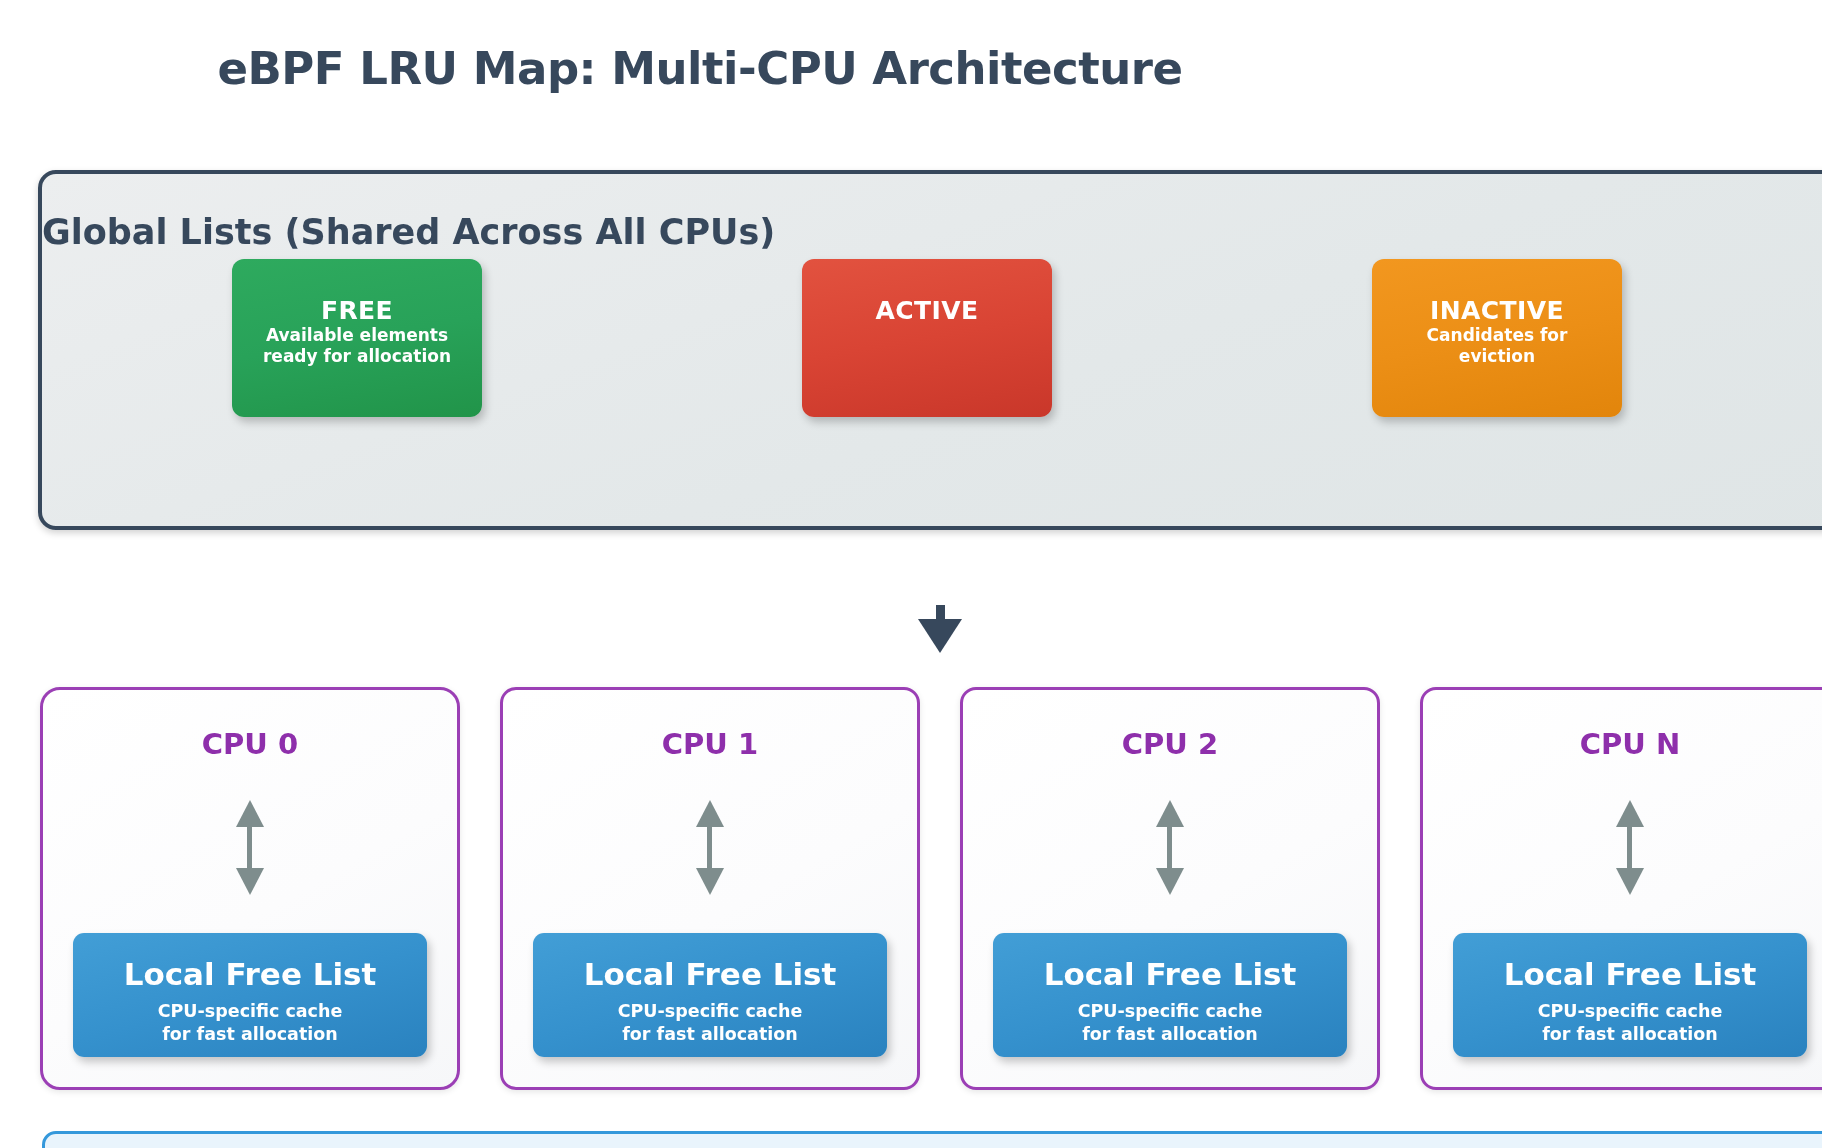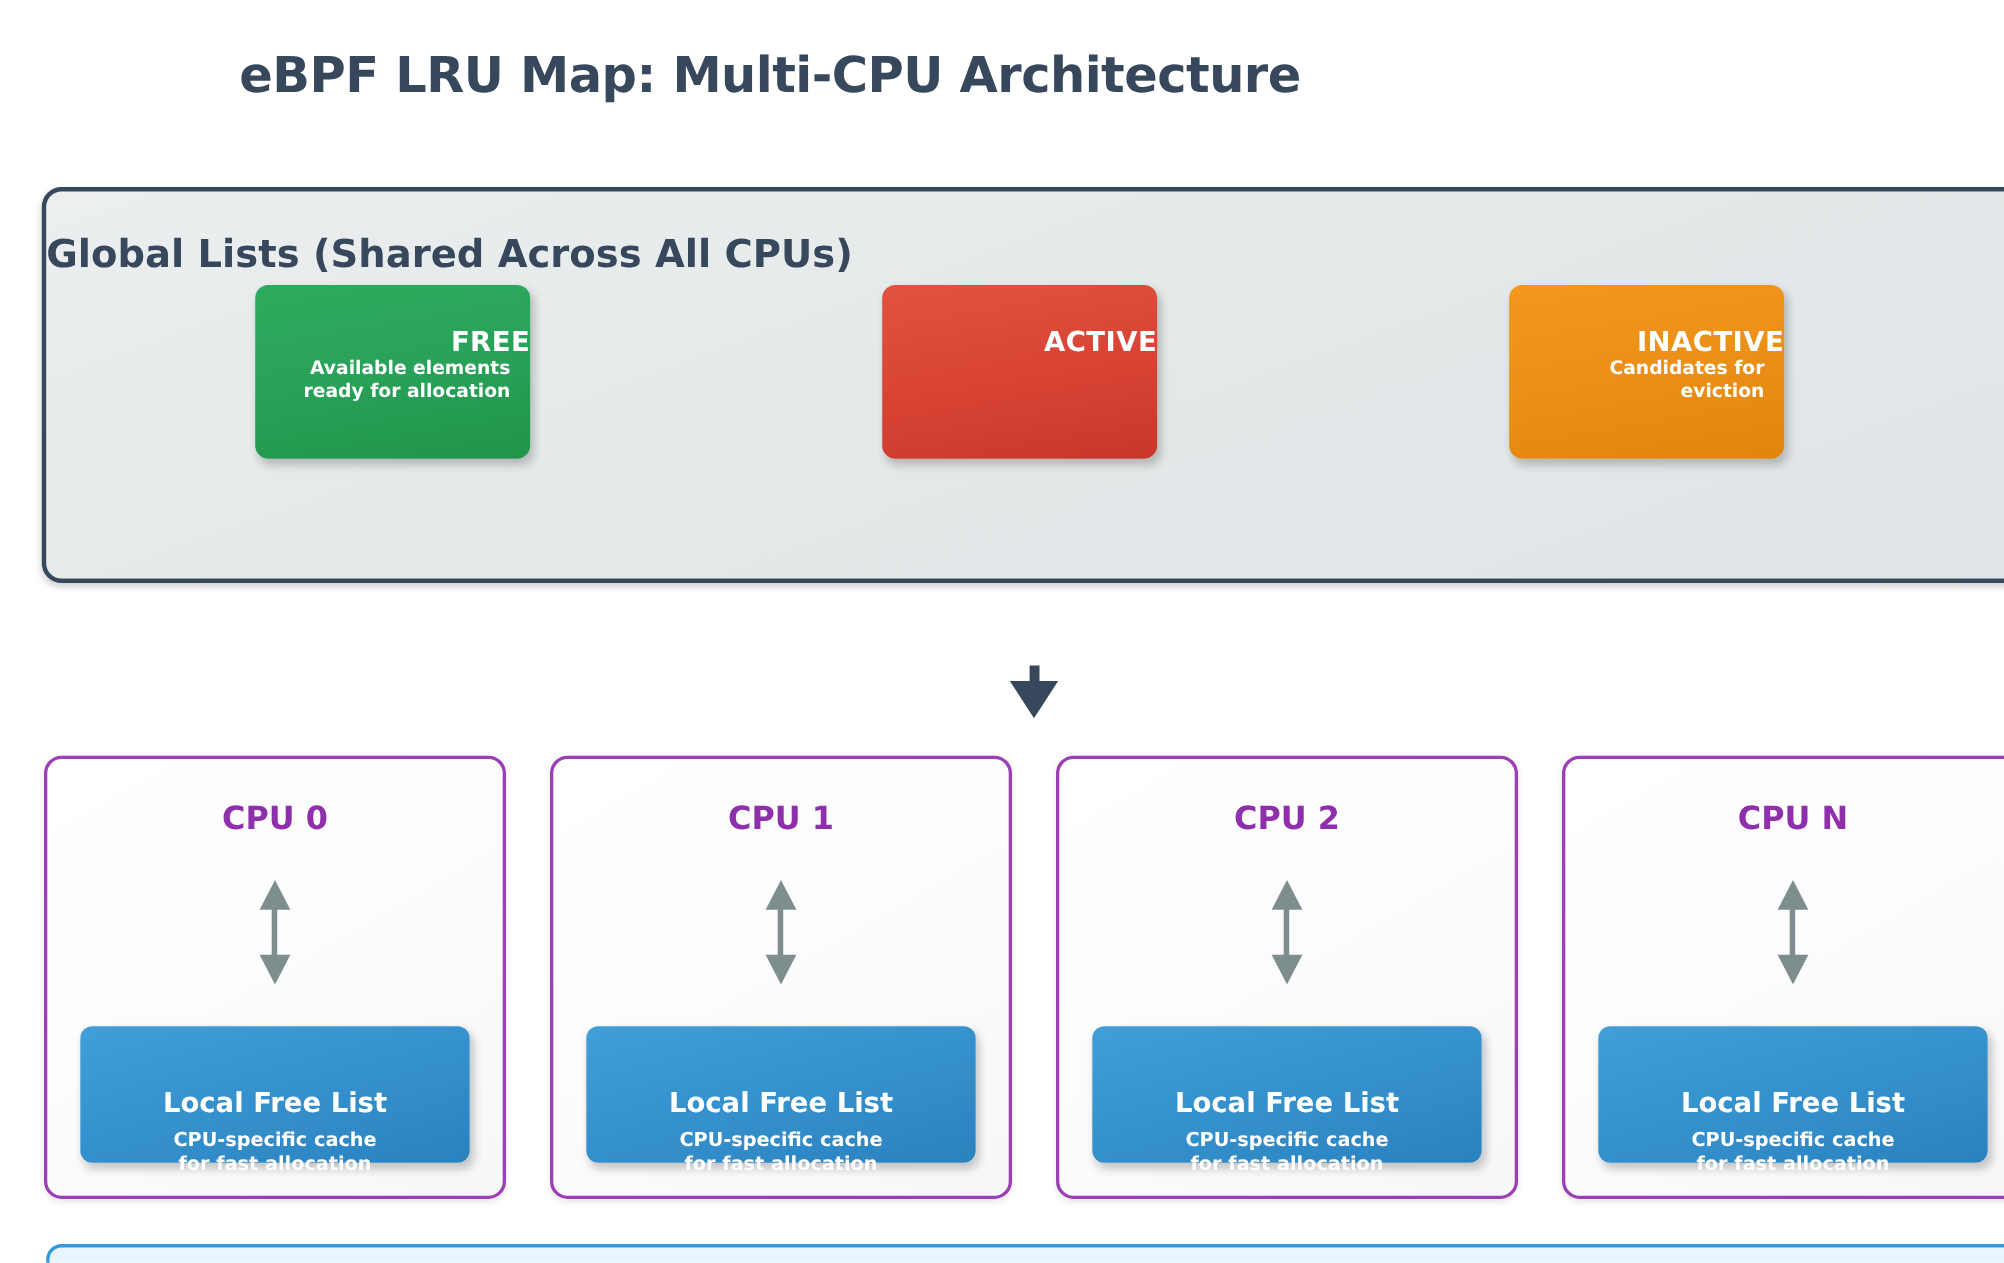--- a/index.html
+++ b/index.html
@@ -55,21 +55,21 @@
   }
 
   .list-box {
     position: absolute;
     top: 85px;
     width: 250px;
     height: 158px;
     border-radius: 12px;
     box-shadow: 3px 5px 9px rgba(0,0,0,0.22);
     color: #ffffff;
-    text-align: right;
+    text-align: center;
     box-sizing: border-box;
     padding-top: 38px;
   }
   .list-box .lb-title {
     font-size: 25px;
     font-weight: bold;
     letter-spacing: 0.4px;
     line-height: 1.1;
   }
   .list-box .lb-sub {
@@ -179,24 +179,23 @@
     height: 124px;
     border-radius: 11px;
     background: linear-gradient(165deg, #429ed6 0%, #3591cd 50%, #2a82bf 100%);
     box-shadow: 3px 5px 9px rgba(0,0,0,0.22);
     color: #ffffff;
     text-align: center;
     box-sizing: border-box;
     padding-top: 24px;
   }
   .local-box .lo-title {
-    font-size: 25px;
+    font-size: 31px;
     font-weight: bold;
     line-height: 1.1;
-    margin-top: 32px;
   }
   .local-box .lo-sub {
     font-size: 17.5px;
     font-weight: bold;
     line-height: 1.3;
     margin-top: 9px;
   }
 
   
   .bottom-panel {
@@ -241,21 +240,21 @@
   </div>
 </div>
 
 <div class="flow-arrow">
   <div class="stem"></div>
   <div class="head"></div>
 </div>
 
 <div class="cpu-row">
 
-  <div class="cpu-card" style="left:40px;">
+  <div class="cpu-card" style="left:40px;border-radius:20px;">
     <div class="cpu-title">CPU 0</div>
     <div class="dbl-arrow">
       <div class="up"></div>
       <div class="bar"></div>
       <div class="dn"></div>
     </div>
     <div class="local-box">
       <div class="lo-title">Local Free List</div>
       <div class="lo-sub">
         <span>CPU-specific cache</span><br>

